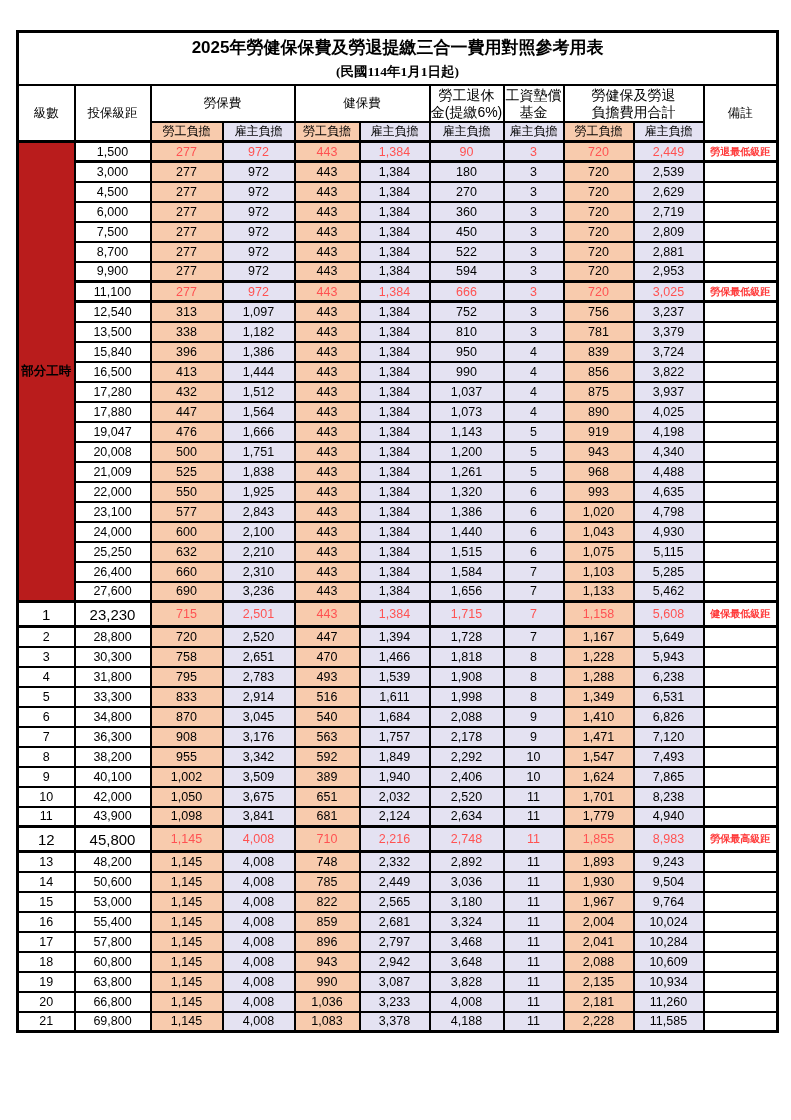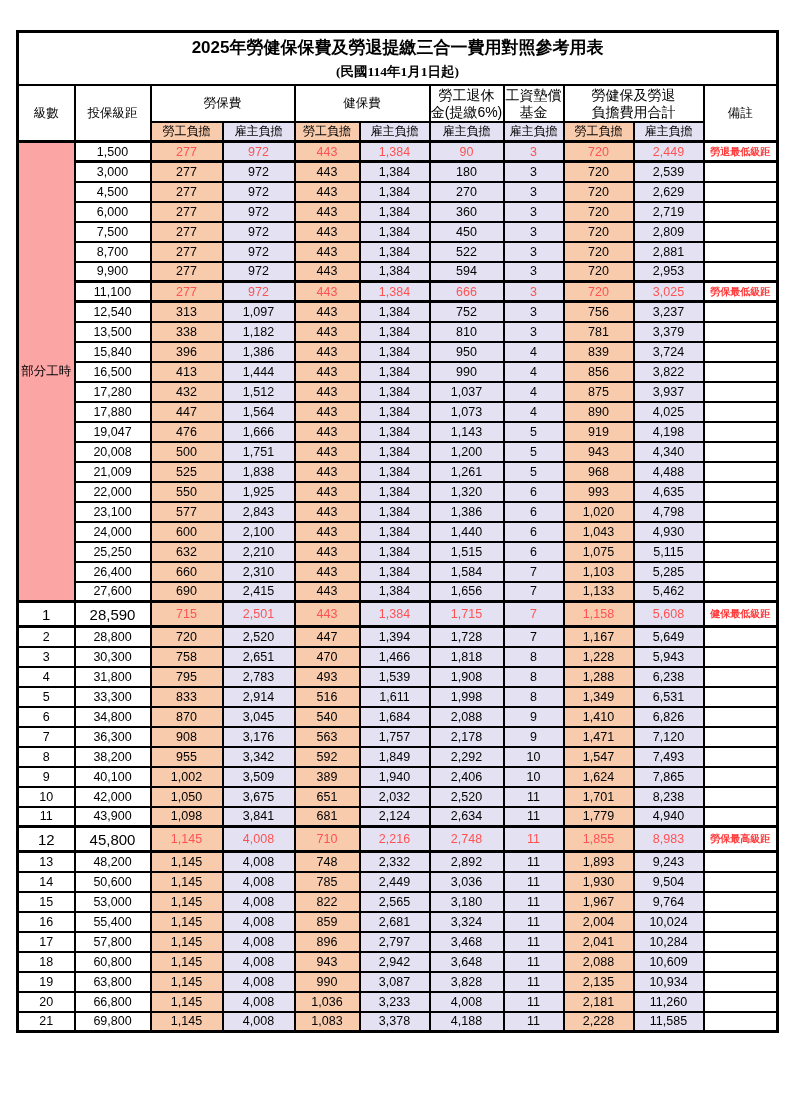--- a/index.html
+++ b/index.html
@@ -34,21 +34,21 @@
   td.bg-orange { background: #F8CBAD; }
   td.bg-lav    { background: #E4E2F2; }
 
   
   tr.data td { height: 20px; font-size: 12.5px; color: #000; }
   tr.data td.remark-cell { font-size: 10px; color: #ff3b3b; font-weight: bold; letter-spacing: 0; }
   tr.red td.value-cell { color: #ff5252; }
   tr.big td { height: 25px; }
   tr.big td.level-cell, tr.big td.bracket-cell { font-size: 15px; }
   tr.milestone td { border-top-width: 3px; border-bottom-width: 3px; }
-  td.parttime-cell { font-size: 12px; background: #fca5a5; }
+  td.parttime-cell { font-size: 12px; background: #b91c1c; font-weight: bold; }
 </style>
 </head>
 <body>
 
 <div class="sheet">
   <table>
     <colgroup>
       <col class="c-lvl">
         <col class="c-bracket">
       <col class="c-v1">
@@ -380,32 +380,32 @@
     <td class="value-cell bg-lav">1,584</td>
     <td class="value-cell bg-lav">7</td>
     <td class="value-cell bg-orange">1,103</td>
     <td class="value-cell bg-lav">5,285</td>
     <td class="remark-cell"></td>
   </tr>
         <tr class="data">
 
     <td class="bracket-cell">27,600</td>
     <td class="value-cell bg-orange">690</td>
-    <td class="value-cell bg-lav">2,415</td>
+    <td class="value-cell bg-lav">3,236</td>
     <td class="value-cell bg-orange">443</td>
     <td class="value-cell bg-lav">1,384</td>
     <td class="value-cell bg-lav">1,656</td>
     <td class="value-cell bg-lav">7</td>
     <td class="value-cell bg-orange">1,133</td>
     <td class="value-cell bg-lav">5,462</td>
     <td class="remark-cell"></td>
   </tr>
         <tr class="data red milestone big">
     <td class="level-cell">1</td>
-    <td class="bracket-cell">28,590</td>
+    <td class="bracket-cell">23,230</td>
     <td class="value-cell bg-orange">715</td>
     <td class="value-cell bg-lav">2,501</td>
     <td class="value-cell bg-orange">443</td>
     <td class="value-cell bg-lav">1,384</td>
     <td class="value-cell bg-lav">1,715</td>
     <td class="value-cell bg-lav">7</td>
     <td class="value-cell bg-orange">1,158</td>
     <td class="value-cell bg-lav">5,608</td>
     <td class="remark-cell">健保最低級距</td>
   </tr>

